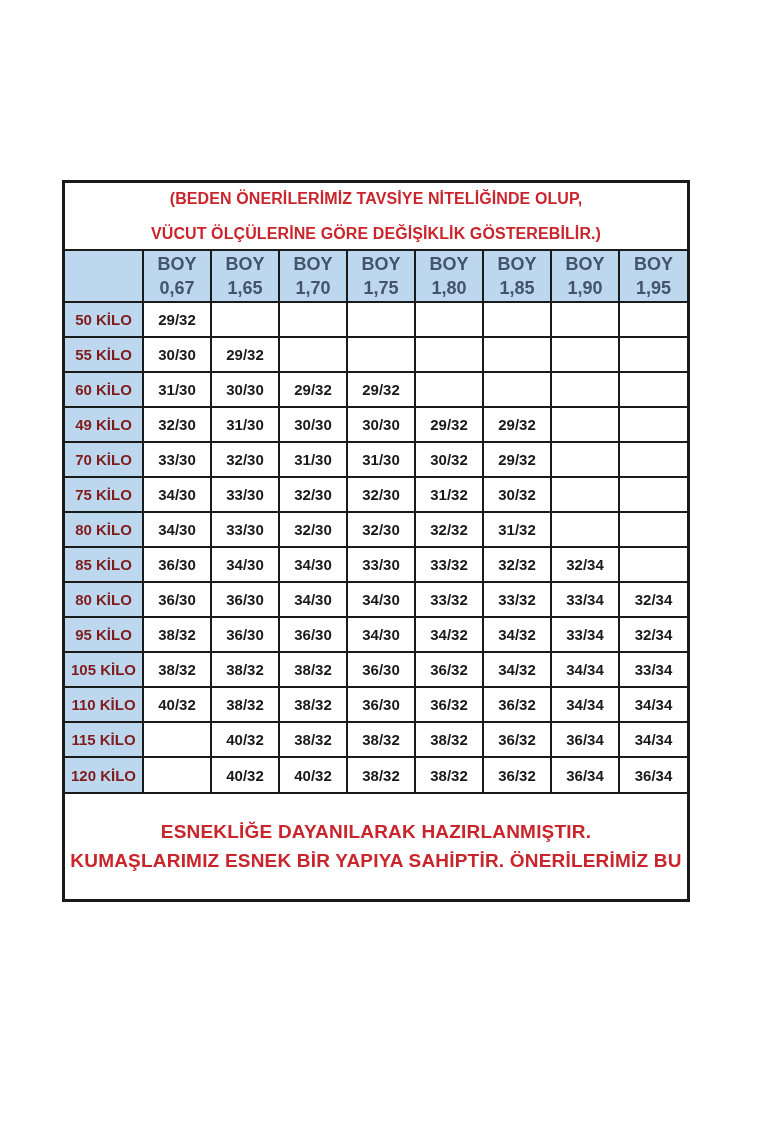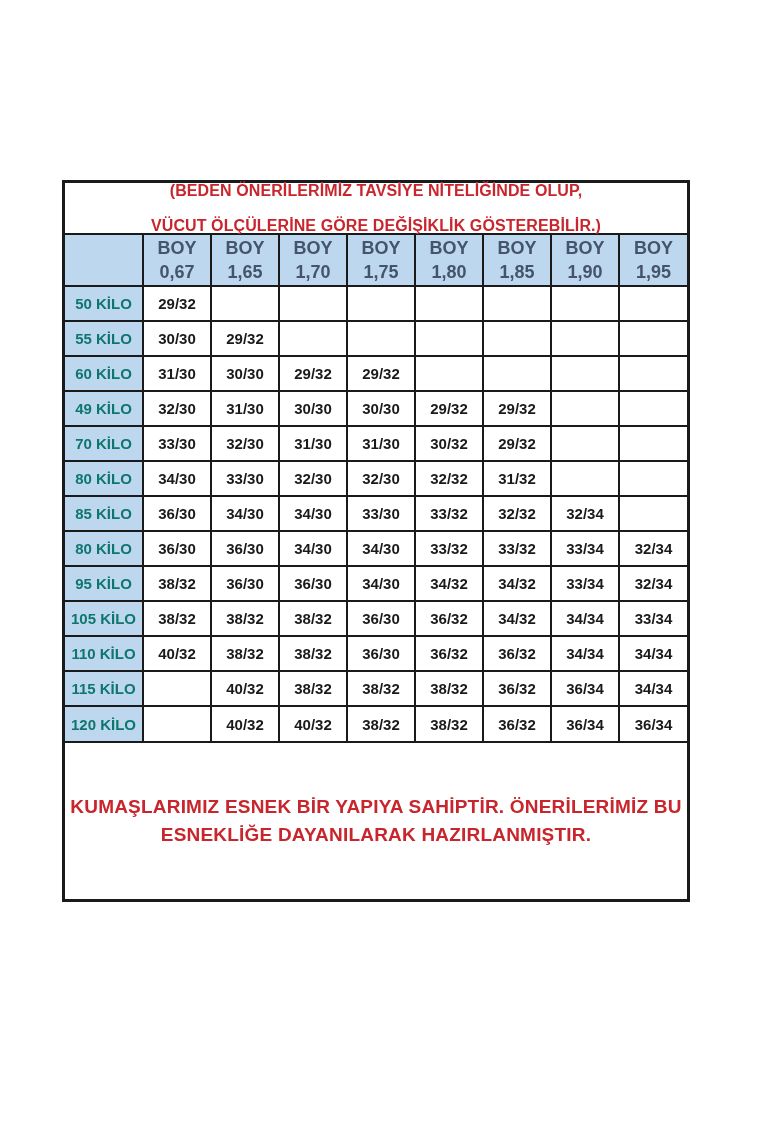--- a/index.html
+++ b/index.html
@@ -22,21 +22,21 @@
     width: 628px;
     height: 722px;
     box-sizing: border-box;
     border: 3px solid #1a1a1a;
     background: #ffffff;
     display: flex;
     flex-direction: column;
   }
   
   .disclaimer {
-    height: 52px;
+    height: 68px;
     box-sizing: border-box;
     border-bottom: 2px solid #1a1a1a;
     display: flex;
     flex-direction: column;
     align-items: center;
     justify-content: center;
     text-align: center;
     color: #c9252c;
     font-weight: bold;
     font-size: 16px;
@@ -69,21 +69,21 @@
   table.size-table thead th {
     background: #bdd7ee;
     height: 50px;
     color: #44546a;
     font-size: 18px;
     line-height: 1.35;
   }
   table.size-table thead th .hdr-line { display: block; }
   table.size-table tbody th {
     background: #bdd7ee;
-    color: #0f766e;
+    color: #7f1d1d;
     font-size: 15px;
   }
   table.size-table tbody tr { height: 35px; }
   table.size-table tbody td {
     background: #ffffff;
     color: #1a1a1a;
     font-size: 15px;
   }
   
   .footer-note {
@@ -212,20 +212,31 @@
             <td>33/30</td>
             <td>32/30</td>
             <td>31/30</td>
             <td>31/30</td>
             <td>30/32</td>
             <td>29/32</td>
             <td></td>
             <td></td>
           </tr>
           <tr>
+            <th>75 KİLO</th>
+            <td>34/30</td>
+            <td>33/30</td>
+            <td>32/30</td>
+            <td>32/30</td>
+            <td>31/32</td>
+            <td>30/32</td>
+            <td></td>
+            <td></td>
+          </tr>
+          <tr>
             <th>80 KİLO</th>
             <td>34/30</td>
             <td>33/30</td>
             <td>32/30</td>
             <td>32/30</td>
             <td>32/32</td>
             <td>31/32</td>
             <td></td>
             <td></td>
           </tr>
@@ -303,18 +314,18 @@
             <td>38/32</td>
             <td>38/32</td>
             <td>36/32</td>
             <td>36/34</td>
             <td>36/34</td>
           </tr>
         </tbody>
     </table>
 
     <div class="footer-note">
+      <span>ESNEKLİĞE DAYANILARAK HAZIRLANMIŞTIR.</span>
       <span>KUMAŞLARIMIZ ESNEK BİR YAPIYA SAHİPTİR. ÖNERİLERİMİZ BU</span>
-      <span>ESNEKLİĞE DAYANILARAK HAZIRLANMIŞTIR.</span>
     </div>
 
   </div>
 </div>
 
 </body></html>

